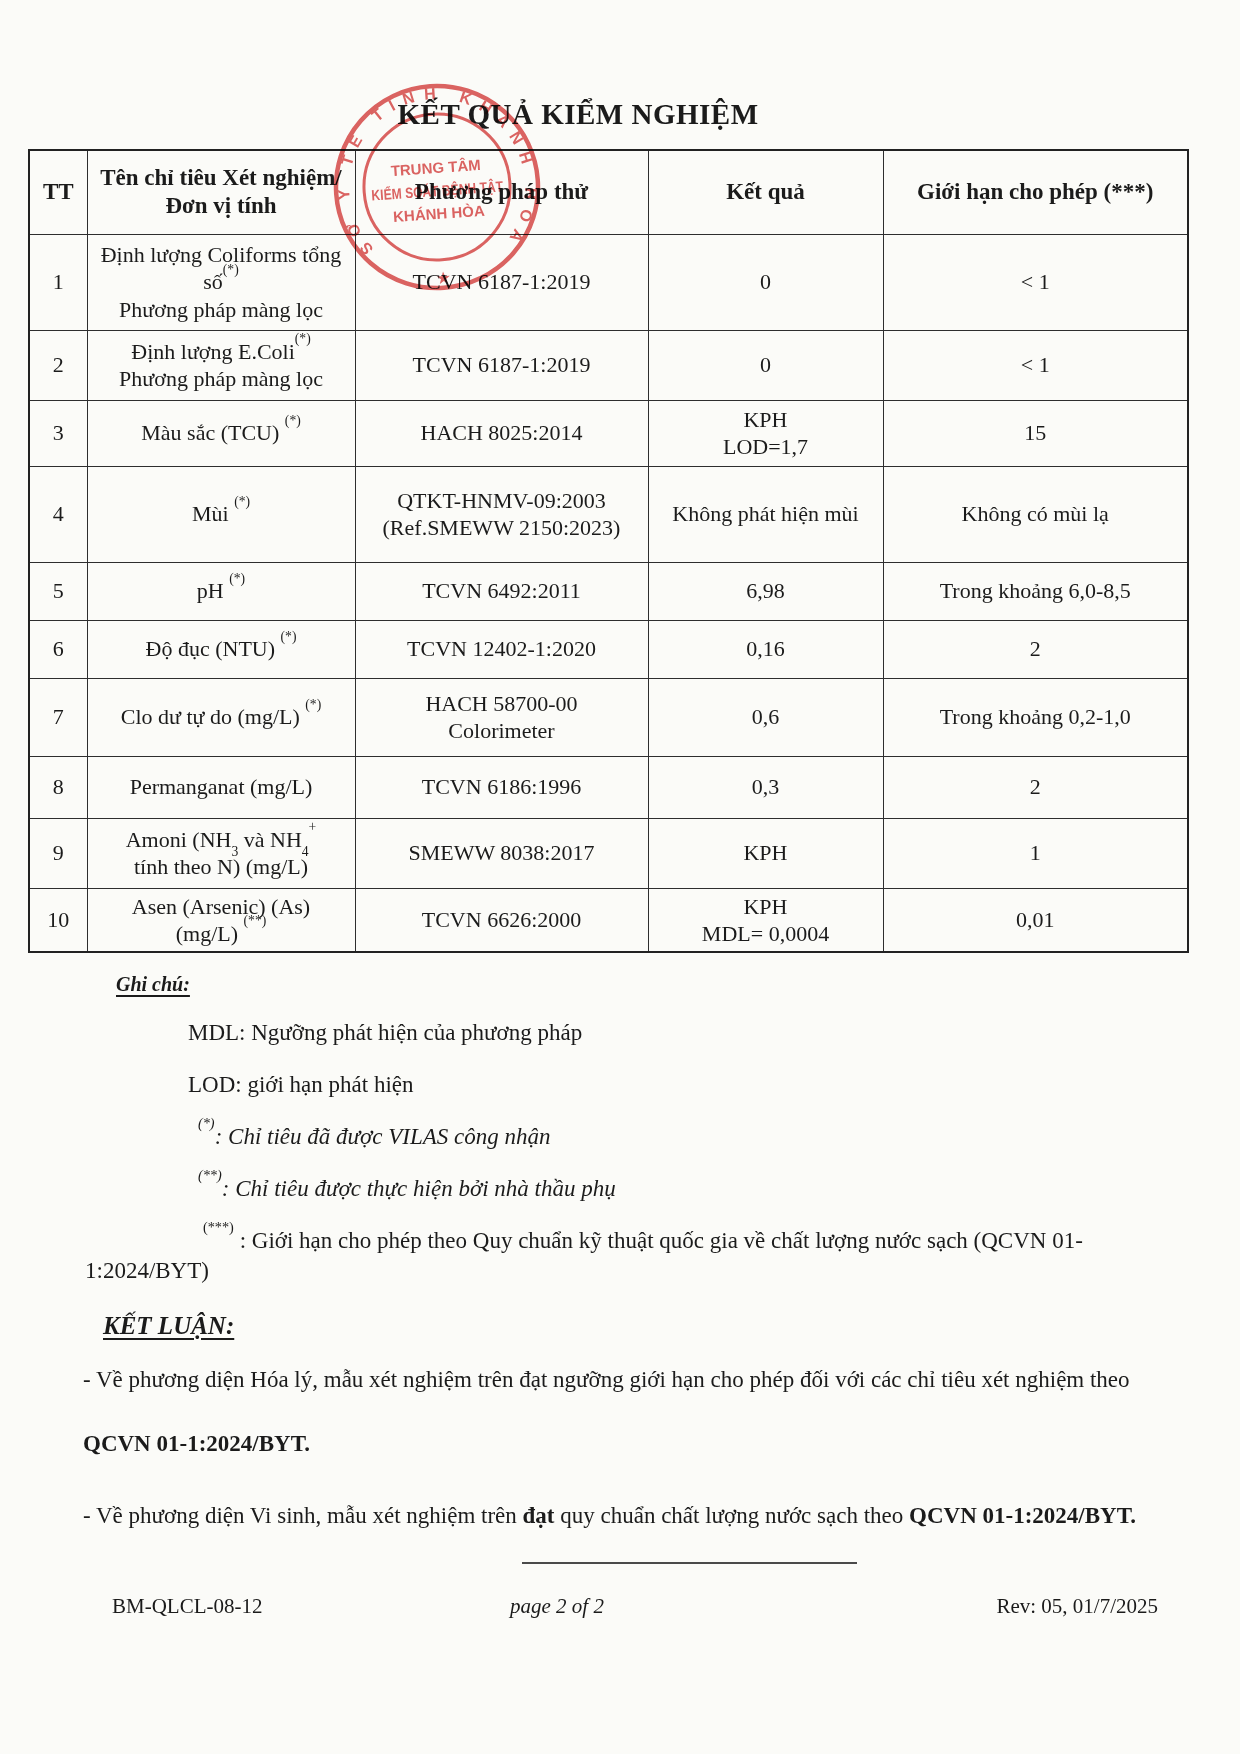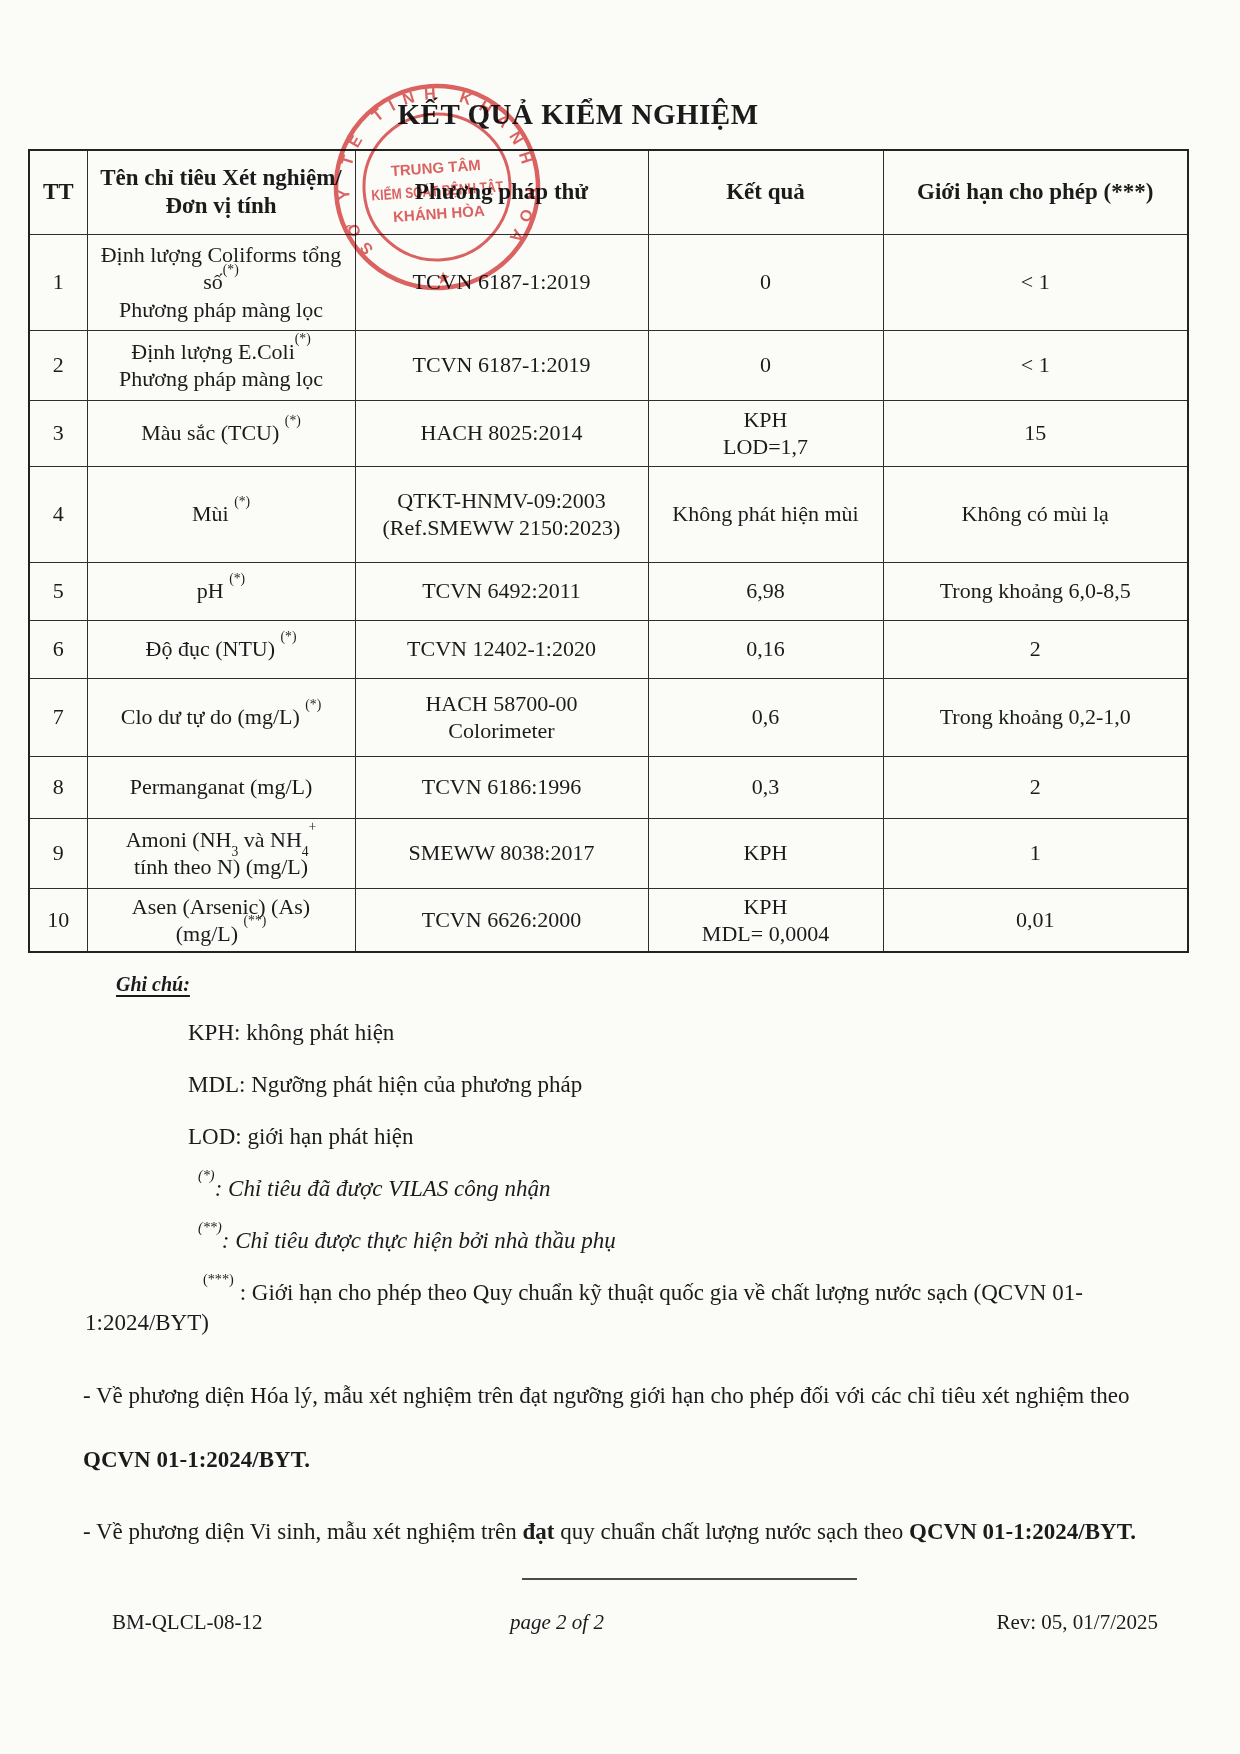--- a/index.html
+++ b/index.html
@@ -280,30 +280,30 @@
             <div>MDL= 0,0004</div>
           </td>
       <td class="c-limit">0,01</td>
     </tr>
       </tbody>
   </table>
 
   <div class="notes">
     <div class="notes-heading">Ghi chú:</div>
     <div id="notes-root">
-        <div class="note-item plain">KPH: không phát hiện</div>
         <div class="note-item plain">MDL: Ngưỡng phát hiện của phương pháp</div>
         <div class="note-item plain">LOD: giới hạn phát hiện</div>
         <div class="note-item italic"><sup>(*)</sup>:  Chỉ tiêu đã được VILAS công nhận</div>
         <div class="note-item italic"><sup>(**)</sup>: Chỉ tiêu được thực hiện bởi nhà thầu phụ</div>
         <div class="note-item italic-wrap"><sup>(***)</sup> : Giới hạn cho phép theo Quy chuẩn kỹ thuật quốc gia về chất lượng nước sạch (QCVN 01-1:2024/BYT)</div>
       </div>
   </div>
 
   <div class="conclusion">
+    <div class="conclusion-heading">KẾT LUẬN:</div>
     <p>- Về phương diện Hóa lý, mẫu xét nghiệm trên đạt ngưỡng giới hạn cho phép đối với các chỉ tiêu xét nghiệm theo <b>QCVN 01-1:2024/BYT.</b></p>
     <p>- Về phương diện Vi sinh, mẫu xét nghiệm trên <b>đạt</b> quy chuẩn chất lượng nước sạch theo <b>QCVN 01-1:2024/BYT.</b></p>
   </div>
 
   <div class="divider"></div>
 
   <div class="footer">
     <span class="f-left">BM-QLCL-08-12</span>
     <span class="f-center">page 2 of 2</span>
     <span class="f-right">Rev: 05, 01/7/2025</span>

